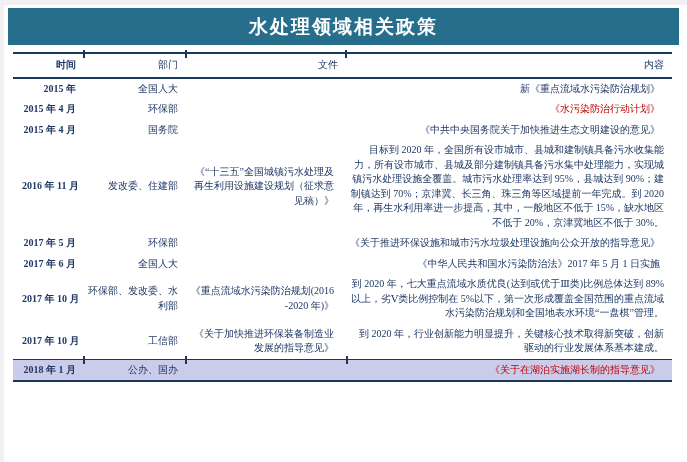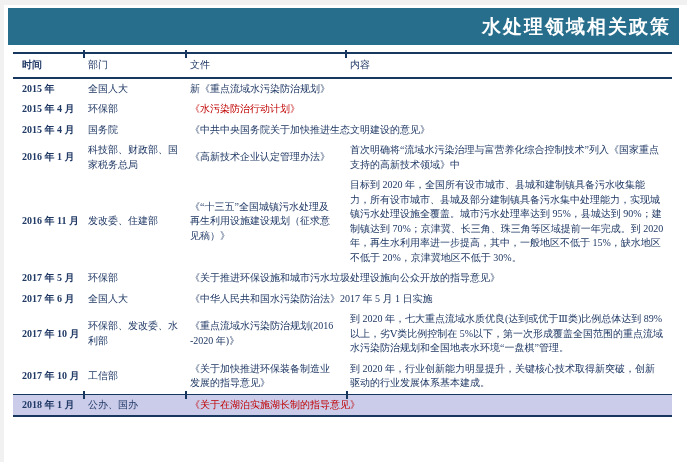--- a/index.html
+++ b/index.html
@@ -6,37 +6,37 @@
   body{font-family:"Liberation Serif","DejaVu Serif",serif;color:var(--text-navy,#1F3864);}
   .page{position:relative;width:687px;height:462px;background:#ffffff;overflow:hidden;}
   .edge-top{position:absolute;top:0;left:0;width:687px;height:5px;background:#F1F1F1;}
   .edge-left{position:absolute;top:0;left:0;width:4px;height:462px;background:#F1F1F1;}
 
   .title-band{
     position:relative;margin:8px 8px 0 8px;width:671px;height:37px;
     background:var(--band-bg,#266E8C);
   }
   .title-band h1{
-    margin:8px;line-height:37px;text-align:right;color:var(--title-text,#ffffff);
+    margin:1px;line-height:37px;text-align:center;color:var(--title-text,#ffffff);
     font-size:19px;font-weight:bold;letter-spacing:2px;
     font-family:"Liberation Serif","DejaVu Serif",serif;
   }
 
   table.policy{
     border-collapse:collapse;table-layout:fixed;
     width:659px;margin:7px 0 0 13px;
     font-size:10px;line-height:1.45;
   }
   col.c-time{width:71px;}
   col.c-dept{width:102px;}
   col.c-file{width:160px;}
   col.c-cont{width:326px;}
 
   th,td{
-    vertical-align:middle;text-align:left;font-weight:normal;
+    vertical-align:middle;text-align:right;font-weight:normal;
     padding:3px 8px 3px 4px;color:var(--text-navy,#1F3864);
     word-break:break-all;position:relative;
   }
   th{
     font-weight:normal;padding-top:4px;padding-bottom:4px;
     border-top:2px solid var(--line-navy,#17375E);
     border-bottom:2px solid var(--line-navy,#17375E);
   }
   th:nth-child(n+2)::before{
     content:"";position:absolute;left:-1px;top:-4px;width:2px;height:8px;
@@ -100,26 +100,20 @@
         <td class="t">2015 年 4 月</td>
         <td class="d">环保部</td>
         <td class="f red" colspan="2">《水污染防治行动计划》</td>
       </tr>
       <tr>
         <td class="t">2015 年 4 月</td>
         <td class="d">国务院</td>
         <td class="f" colspan="2">《中共中央国务院关于加快推进生态文明建设的意见》</td>
       </tr>
       <tr>
-        <td class="t">2016 年 1 月</td>
-        <td class="d">科技部、财政部、国家税务总局</td>
-        <td class="f">《高新技术企业认定管理办法》</td>
-        <td class="c">首次明确将“流域水污染治理与富营养化综合控制技术”列入《国家重点支持的高新技术领域》中</td>
-      </tr>
-      <tr>
         <td class="t">2016 年 11 月</td>
         <td class="d">发改委、住建部</td>
         <td class="f">《“十三五”全国城镇污水处理及再生利用设施建设规划（征求意见稿）》</td>
         <td class="c">目标到 2020 年，全国所有设市城市、县城和建制镇具备污水收集能力，所有设市城市、县城及部分建制镇具备污水集中处理能力，实现城镇污水处理设施全覆盖。城市污水处理率达到 95%，县城达到 90%；建制镇达到 70%；京津冀、长三角、珠三角等区域提前一年完成。到 2020 年，再生水利用率进一步提高，其中，一般地区不低于 15%，缺水地区不低于 20%，京津冀地区不低于 30%。</td>
       </tr>
       <tr>
         <td class="t">2017 年 5 月</td>
         <td class="d">环保部</td>
         <td class="f" colspan="2">《关于推进环保设施和城市污水垃圾处理设施向公众开放的指导意见》</td>
       </tr>

